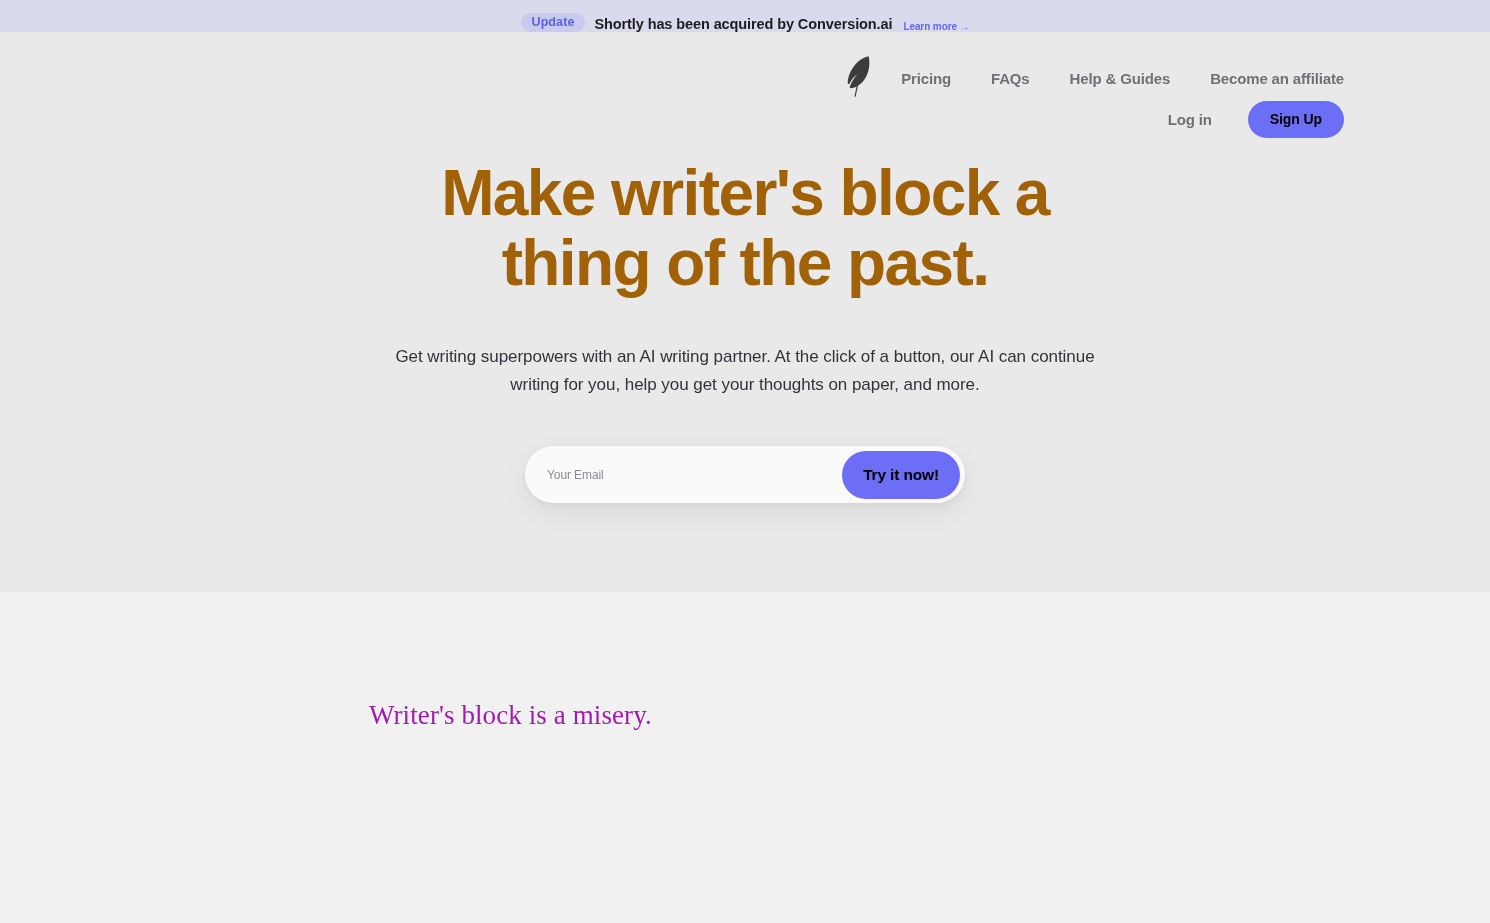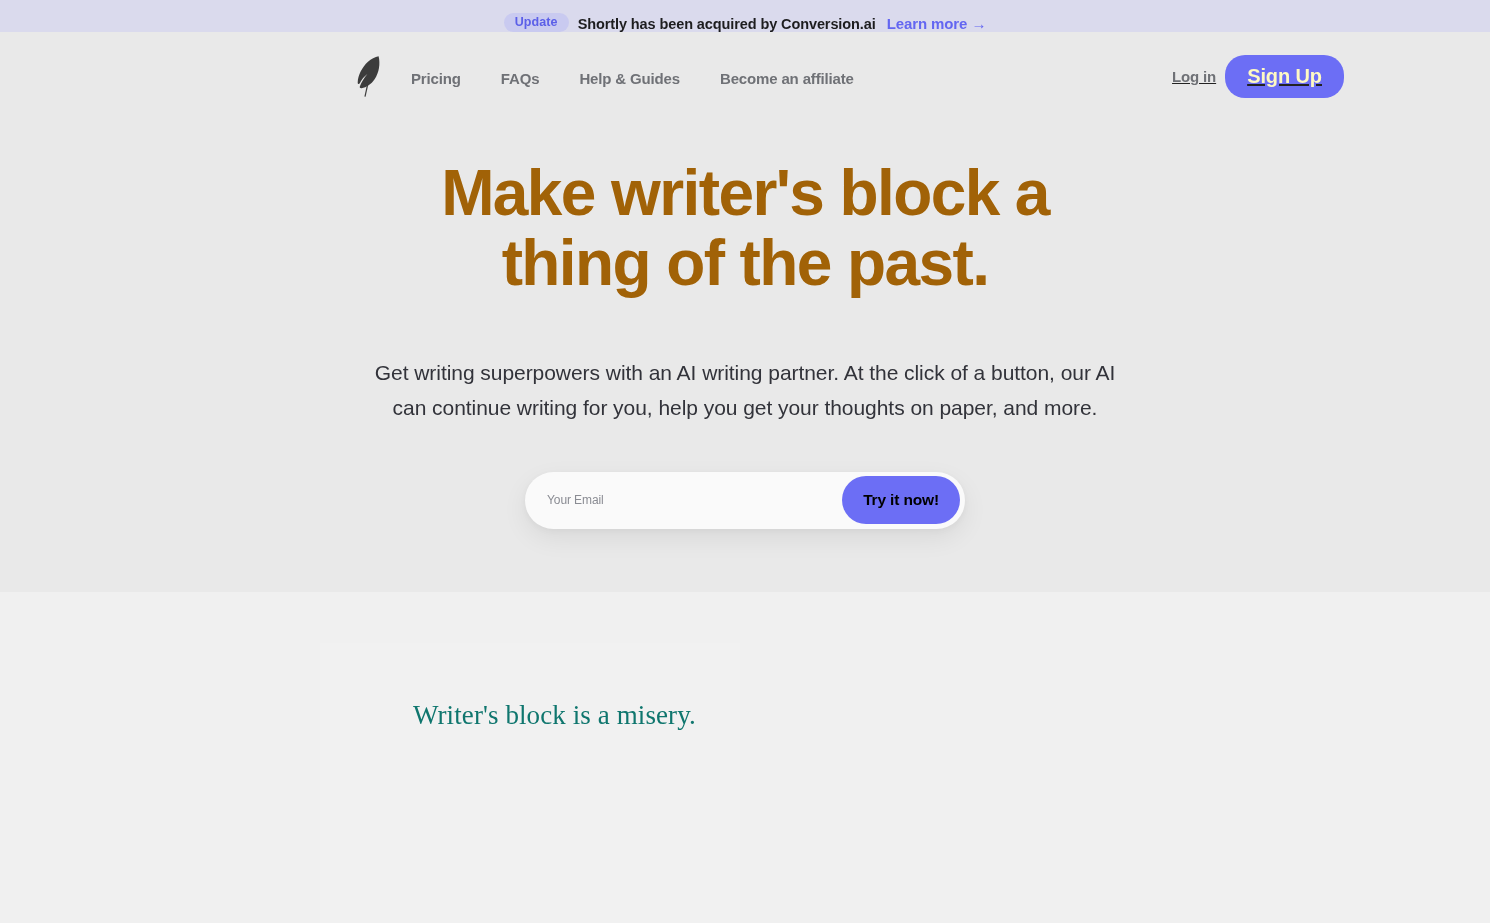--- a/index.html
+++ b/index.html
@@ -38,43 +38,44 @@
     line-height: 1;
     letter-spacing: .1px;
   }
   .announce-text {
     font-size: 14.5px;
     font-weight: bold;
     color: #1d1d1f;
     letter-spacing: -.1px;
   }
   .announce-link {
-    font-size: 15px;
+    font-size: 10px;
     font-weight: bold;
     color: #6366f1;
     text-decoration: none;
     letter-spacing: -.1px;
     margin-left: 2px;
   }
 
   
   .hero {
     background: #e9e9e9;
     height: 560px;
     width: 100%;
     position: relative;
   }
 
   .nav {
     height: 64px;
     display: flex;
-    align-items: flex-start;
+    align-items: flex-end;
     padding: 0 146px 0 355px;
     position: relative;
     top: 23px;
+    flex-direction: column;
   }
   .nav-left {
     display: flex;
     align-items: center;
     gap: 0;
   }
   .logo {
     width: 30px;
     height: 46px;
     display: flex;
@@ -97,35 +98,34 @@
     padding: 6px 0;
     margin-right: 40px;
     white-space: nowrap;
   }
   .nav-link:last-child { margin-right: 0; }
 
   .nav-right {
     margin-left: auto;
     display: flex;
     align-items: center;
-    gap: 9px;
-    text-decoration: underline;
+    gap: 36px;
   }
   .login-link {
     font-size: 15px;
     font-weight: bold;
     color: #6f7176;
     text-decoration: none;
     letter-spacing: -.15px;
   }
   .signup-btn {
     background: #6c6ef5;
-    color: #fef9c3;
+    color: #000000;
     font-family: "Liberation Sans", sans-serif;
-    font-size: 20px;
+    font-size: 14px;
     font-weight: bold;
     letter-spacing: -.1px;
     border: none;
     border-radius: 20px;
     padding: 11px 22px 12px;
     cursor: pointer;
     line-height: 1;
   }
 
   .hero-body {
@@ -135,23 +135,23 @@
   .hero-title {
     font-size: 64px;
     font-weight: bold;
     line-height: 1.09;
     letter-spacing: -1.6px;
     color: #a16207;
     max-width: 760px;
     margin: 0 auto;
   }
   .hero-sub {
-    margin: 56px auto 0;
+    margin: 44px auto 0;
     max-width: 752px;
-    font-size: 21px;
+    font-size: 17px;
     line-height: 1.67;
     color: #32333a;
     letter-spacing: -.05px;
   }
 
   .email-form {
     margin: 47px auto 0;
     width: 440px;
     height: 57px;
     background: #fafafa;
@@ -209,23 +209,22 @@
     width: 420px;
     min-height: 280px;
     background: #f1f1f1;
     padding: 55px 40px 40px 49px;
     flex: none;
   }
   .editor-quote {
     font-family: "Liberation Serif", serif;
     font-size: 27px;
     line-height: 1.3;
-    color: #0f766e;
+    color: #a21caf;
     letter-spacing: .1px;
-    margin-left: 44px;
   }
   .feature-text {
     padding-left: 126px;
     padding-top: 76px;
     max-width: 500px;
   }
   .feature-title {
     font-size: 37px;
     font-weight: bold;
     line-height: 1.33;

